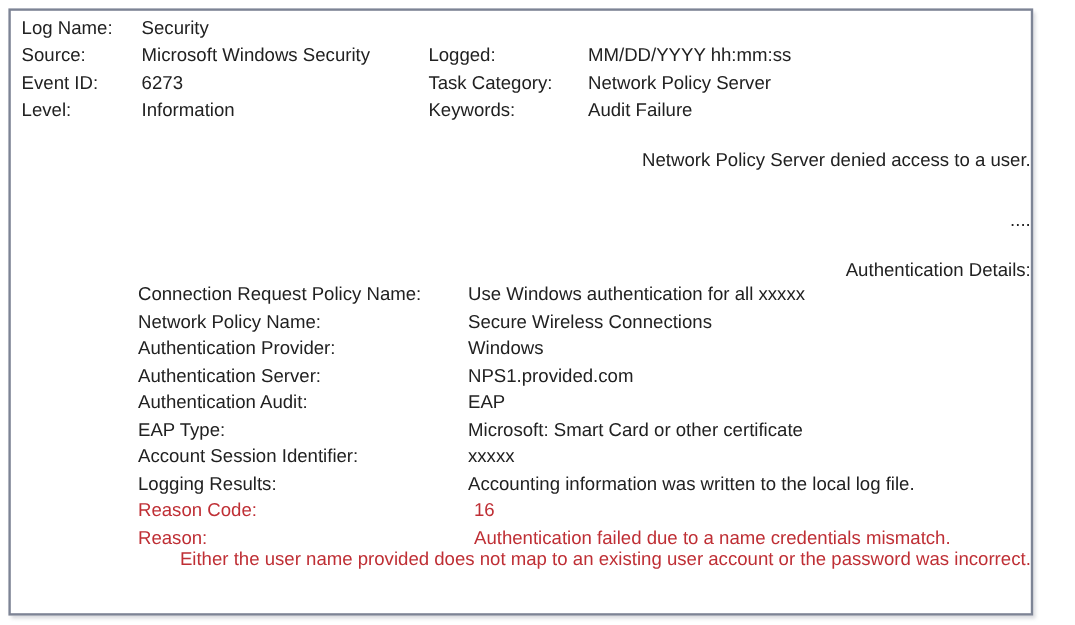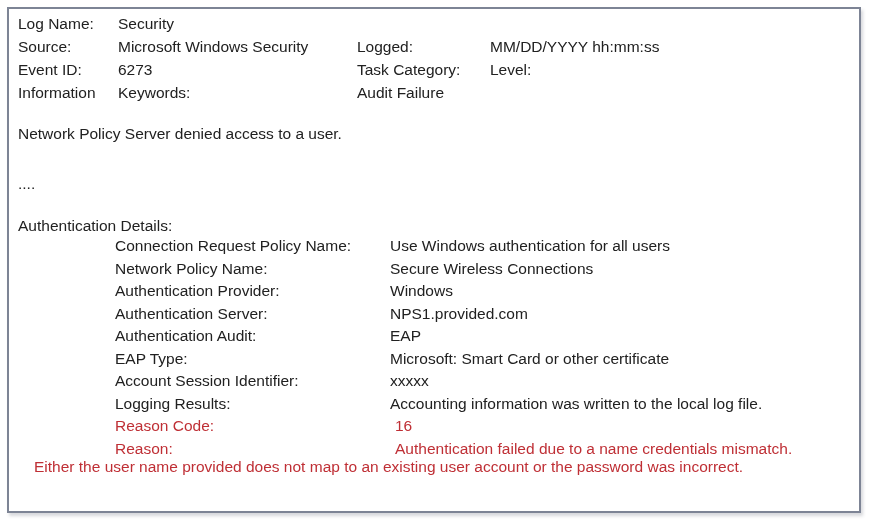--- a/index.html
+++ b/index.html
@@ -23,21 +23,21 @@
     padding:3px 0 0 9px;overflow:hidden;
   }
   .header-grid{
     display:grid;
     grid-template-columns:100px 239px 133px auto;
     line-height:23px;white-space:nowrap;
   }
   .desc{margin:18px 0 0 0;}
   .ellipsis{margin:27px 0 0 0;}
   .section-title{margin:19px 0 0 0;}
-  p{padding:0;}
+  p{padding:0;text-align:right;}
   .details{margin-top:-2px;}
   .detail-row{display:flex;line-height:22.5px;white-space:nowrap;}
   .detail-row .dlabel{margin-left:97px;width:275px;flex:0 0 275px;}
   .detail-row .dvalue{flex:1;}
   .detail-row.red{color:var(--red);align-items:center;}
   .detail-row.red .dvalue{padding-left:5px;}
   .footer-red{margin:-4px 0 0 -8px;line-height:22.5px;color:var(--red);white-space:nowrap;padding-left:24px;}
 </style>
 </head>
 <body>
@@ -51,35 +51,36 @@
     <span></span>
 
     <span>Source:</span>
     <span>Microsoft Windows Security</span>
     <span>Logged:</span>
     <span>MM/DD/YYYY hh:mm:ss</span>
 
     <span>Event ID:</span>
     <span>6273</span>
     <span>Task Category:</span>
+    <span>Network Policy Server</span>
 
     <span>Level:</span>
     <span>Information</span>
     <span>Keywords:</span>
     <span>Audit Failure</span>
   </div>
 
   <p class="desc">Network Policy Server denied access to a user.</p>
   <p class="ellipsis">....</p>
   <p class="section-title">Authentication Details:</p>
 
   <div class="details">
     <div class="detail-row">
       <span class="dlabel">Connection Request Policy Name:</span>
-      <span class="dvalue">Use Windows authentication for all users</span>
+      <span class="dvalue">Use Windows authentication for all xxxxx</span>
     </div>
     <div class="detail-row">
       <span class="dlabel">Network Policy Name:</span>
       <span class="dvalue">Secure Wireless Connections</span>
     </div>
     <div class="detail-row">
       <span class="dlabel">Authentication Provider:</span>
       <span class="dvalue">Windows</span>
     </div>
     <div class="detail-row">

